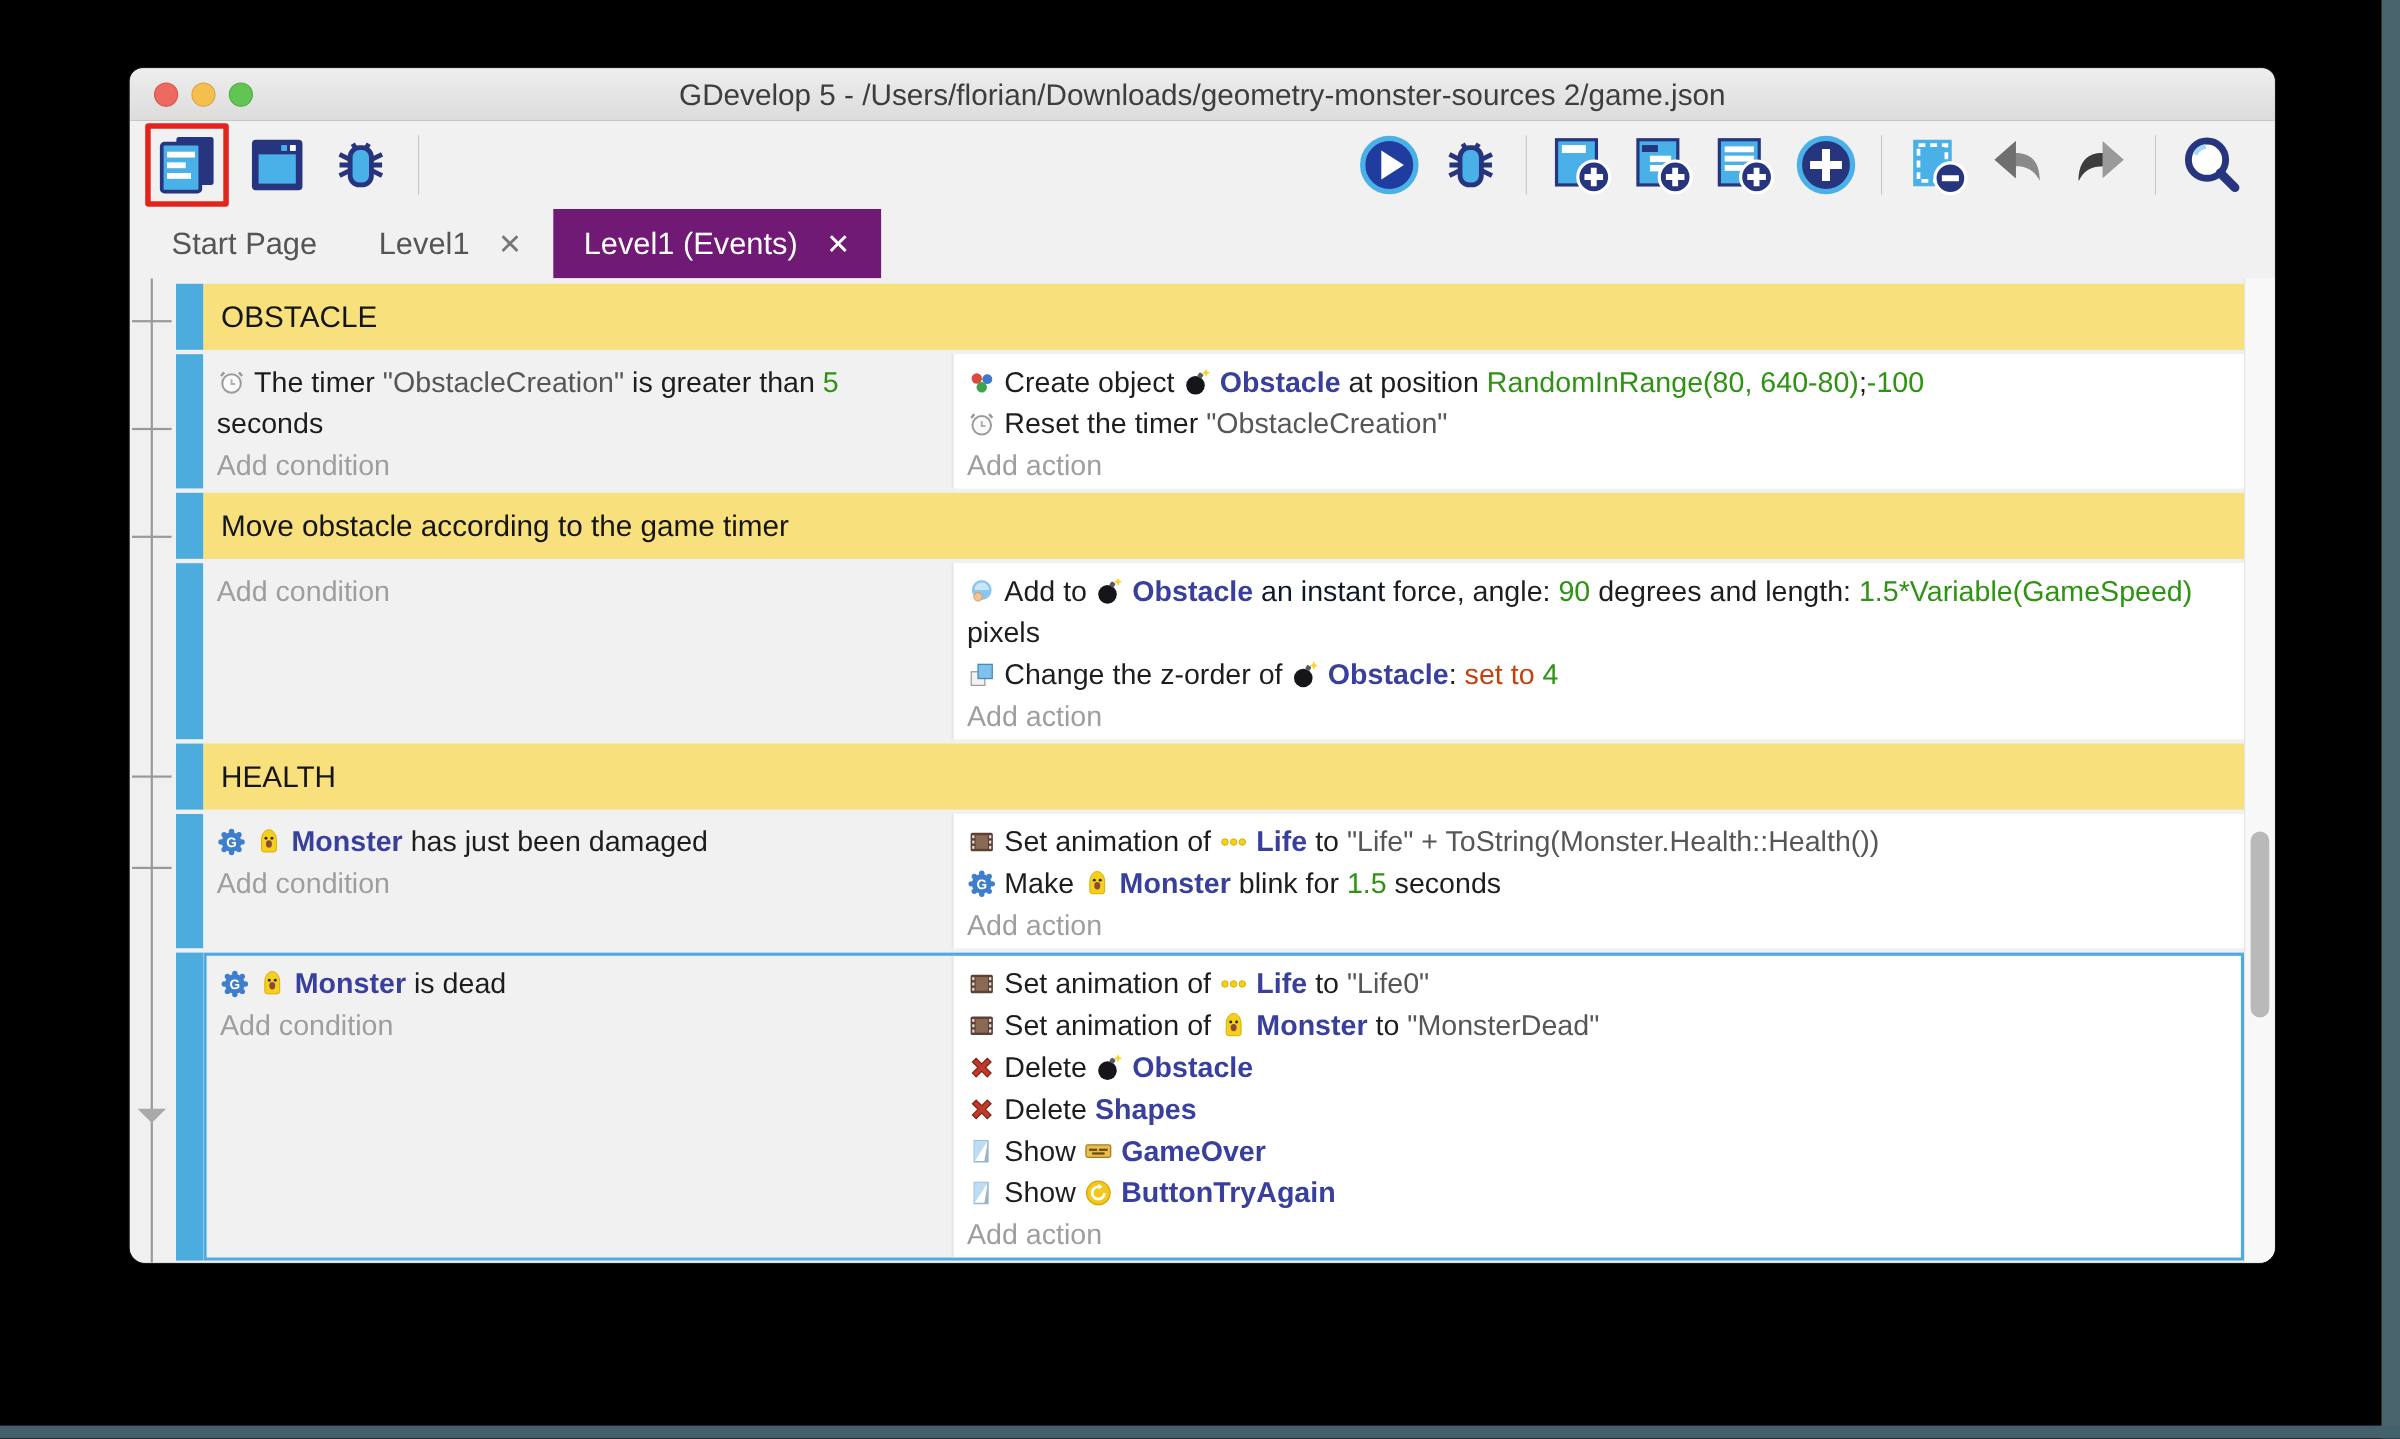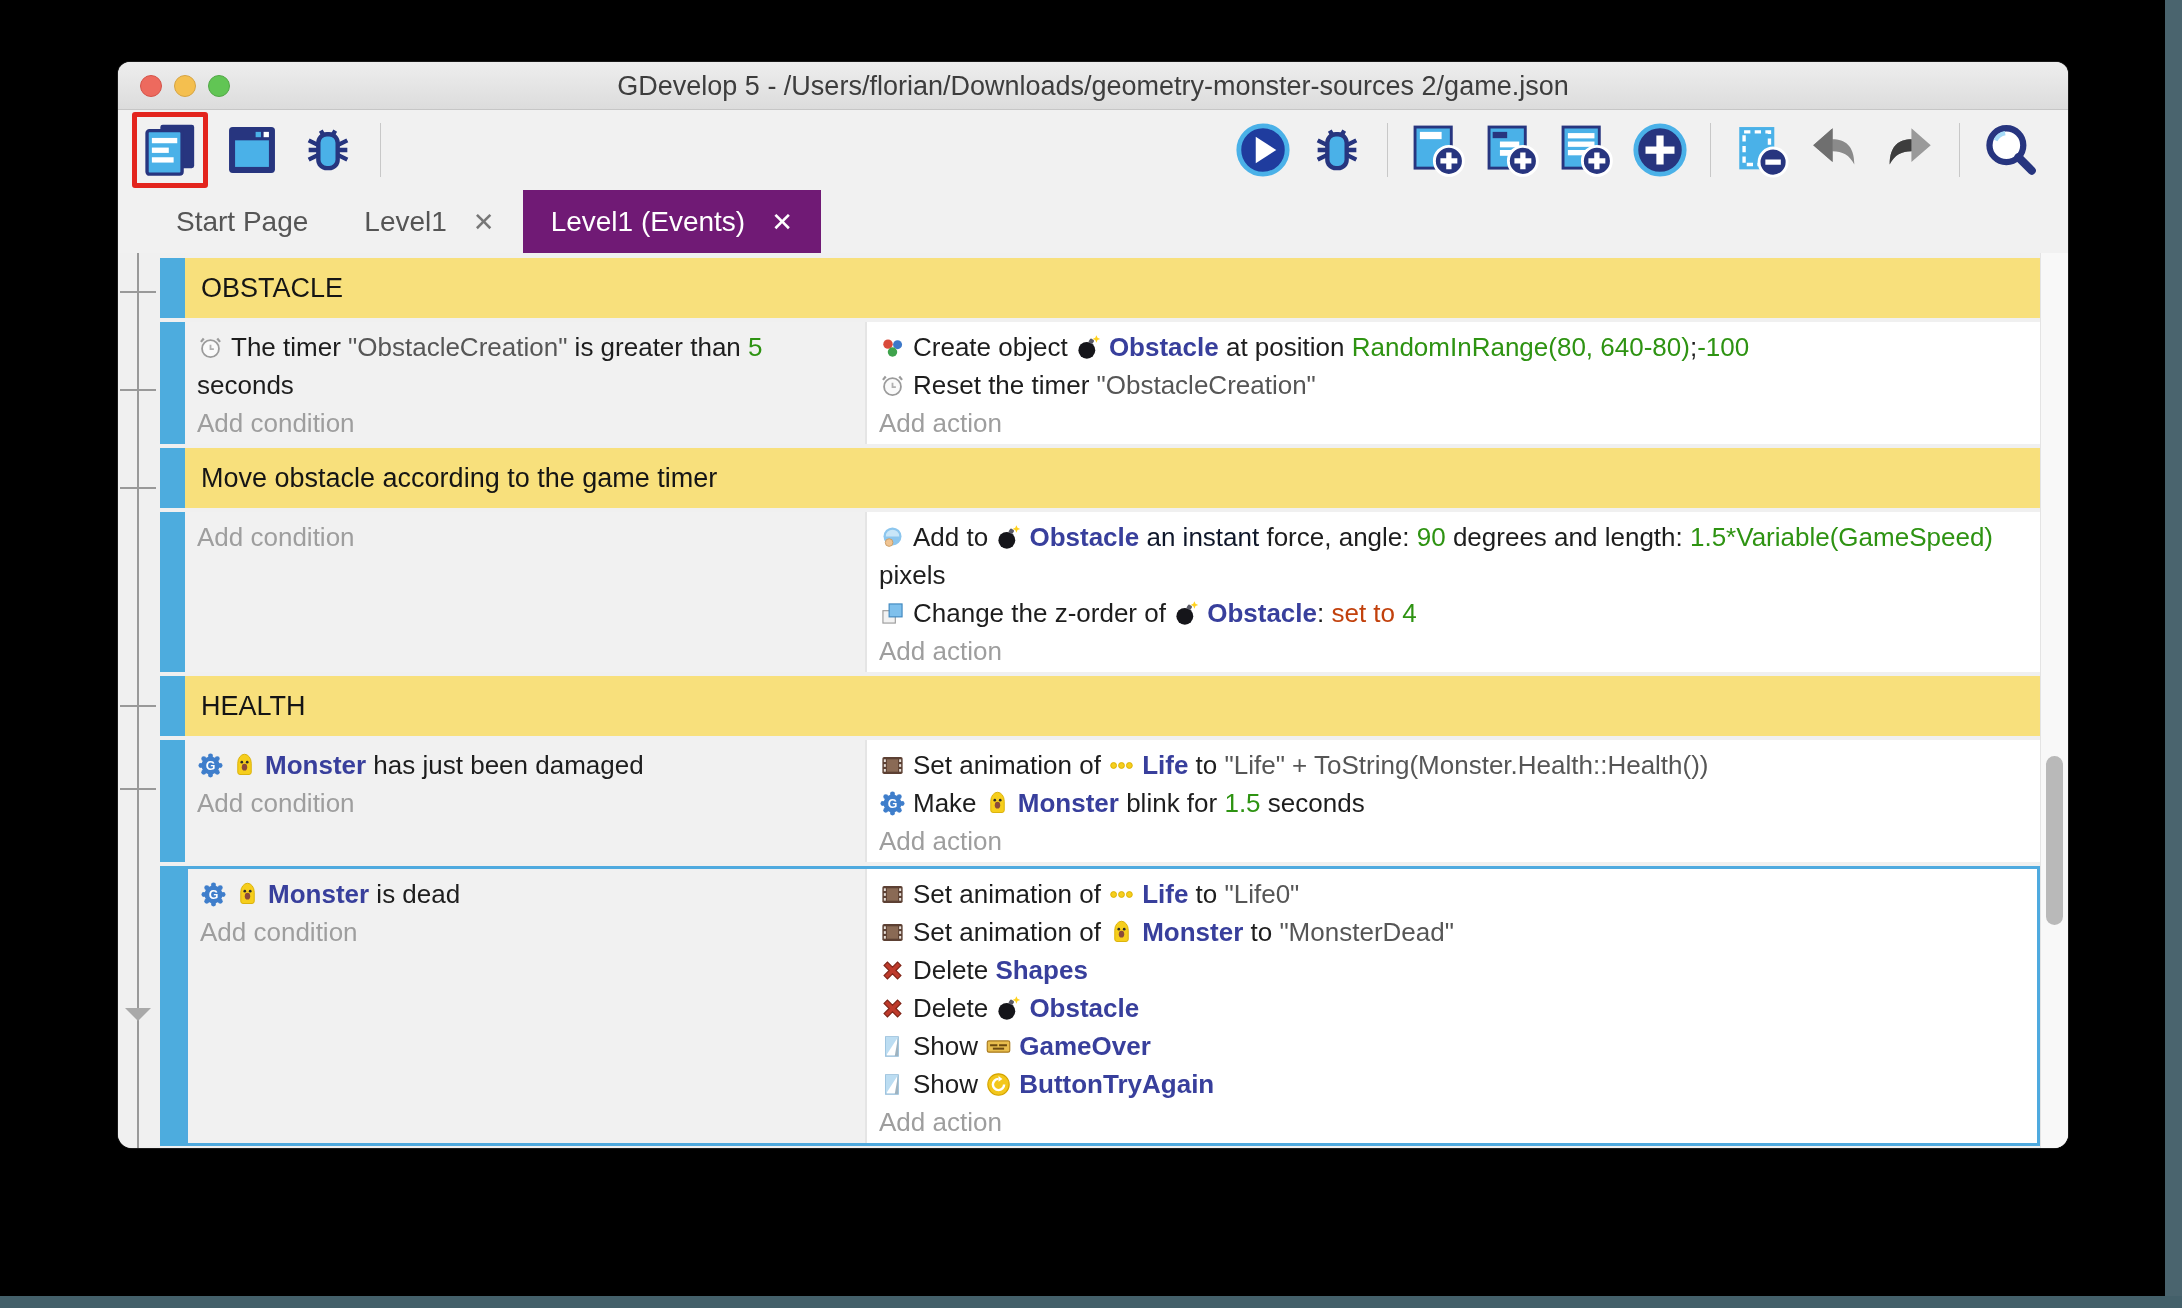--- a/index.html
+++ b/index.html
@@ -27,21 +27,21 @@
   #toolbar{position:absolute;left:0;top:48px;right:0;height:80px;background:#f1f1f1;}
   #tb-left{position:absolute;left:14px;top:0;height:80px;display:flex;align-items:center;gap:12px;}
   #tb-right{position:absolute;right:26px;top:0;height:80px;display:flex;align-items:center;gap:10px;}
   .tb-btn{width:64px;height:64px;display:flex;align-items:center;justify-content:center;background:none;border:none;padding:0;cursor:pointer;}
   .tb-btn svg{width:58px;height:58px;display:block;}
   .tb-sep{width:1px;height:54px;background:#c8c8c8;margin:0 8px;}
   .hl-red{border:5px solid #e3241d;border-radius:3px;padding:2px;display:flex;align-items:center;justify-content:center;}
   .hl-red .tb-btn{width:62px;height:62px;}
 
   
-  #tabbar{position:absolute;left:0;top:128px;right:0;height:63px;background:#f1f1f1;display:flex;align-items:stretch;padding-left:10px;margin-left:20px;}
+  #tabbar{position:absolute;left:0;top:128px;right:0;height:63px;background:#f1f1f1;display:flex;align-items:stretch;padding-left:10px;}
   .tab{display:flex;align-items:center;gap:26px;padding:0 28px;font-size:28px;color:#555;cursor:pointer;}
   .tab .tab-close{font-size:26px;color:#777;line-height:1;}
   .tab.active{background:#701a75;color:#fff;}
   .tab.active .tab-close{color:#fff;}
 
   
   #events{position:absolute;left:0;top:191px;right:0;bottom:0;background:#f0f0f0;overflow:hidden;}
   #rail-line{position:absolute;left:19px;top:0;bottom:0;width:2px;background:#999;}
   .rail-tick{position:absolute;left:2px;width:36px;height:2px;background:#999;}
   #rail-caret{position:absolute;left:7px;width:0;height:0;border-left:13px solid transparent;
@@ -441,28 +441,28 @@
                         <rect x="17.9" y="15.1" width="1.8" height="2.4"></rect>
                       </g>
                     </svg></span><span class="s-plain">Set animation of </span><span class="inl-icon"><svg viewBox="0 0 24 24">
                       <path d="M6 10 a6 8 0 0 1 12 0 v8 a2 2 0 0 1 -2 2 h-8 a2 2 0 0 1 -2 -2 z" fill="#f6ce1c" stroke="#d8ae00" stroke-width="0.8"></path>
                       <circle cx="9.6" cy="9" r="1.2" fill="#2b2b2b"></circle>
                       <circle cx="14.4" cy="9" r="1.2" fill="#2b2b2b"></circle>
                       <ellipse cx="12" cy="13.5" rx="2.4" ry="3" fill="#8a4a3a"></ellipse>
                     </svg></span><span class="s-obj">Monster</span><span class="s-plain"> to </span><span class="s-str">"MonsterDead"</span></div>
                 <div class="ev-line"><span class="inl-icon"><svg viewBox="0 0 24 24">
                       <path d="M4.5 7.5 L7.5 4.5 L12 9 L16.5 4.5 L19.5 7.5 L15 12 L19.5 16.5 L16.5 19.5 L12 15 L7.5 19.5 L4.5 16.5 L9 12 Z" fill="#be3a2b" stroke="#7e2417" stroke-width="1"></path>
-                    </svg></span><span class="s-plain">Delete </span><span class="s-obj">Shapes</span></div>
-                <div class="ev-line"><span class="inl-icon"><svg viewBox="0 0 24 24">
-                      <path d="M4.5 7.5 L7.5 4.5 L12 9 L16.5 4.5 L19.5 7.5 L15 12 L19.5 16.5 L16.5 19.5 L12 15 L7.5 19.5 L4.5 16.5 L9 12 Z" fill="#be3a2b" stroke="#7e2417" stroke-width="1"></path>
                     </svg></span><span class="s-plain">Delete </span><span class="inl-icon"><svg viewBox="0 0 24 24">
                       <circle cx="10.5" cy="14.5" r="7.5" fill="#15151a"></circle>
                       <rect x="12.5" y="4.5" width="4" height="4" rx="1" fill="#5a5a66" transform="rotate(35 14.5 6.5)"></rect>
                       <path d="M19 1 l1 2.4 2.4 1 -2.4 1 -1 2.4 -1 -2.4 -2.4 -1 2.4 -1 z" fill="#ffd21e"></path>
                     </svg></span><span class="s-obj">Obstacle</span></div>
+                <div class="ev-line"><span class="inl-icon"><svg viewBox="0 0 24 24">
+                      <path d="M4.5 7.5 L7.5 4.5 L12 9 L16.5 4.5 L19.5 7.5 L15 12 L19.5 16.5 L16.5 19.5 L12 15 L7.5 19.5 L4.5 16.5 L9 12 Z" fill="#be3a2b" stroke="#7e2417" stroke-width="1"></path>
+                    </svg></span><span class="s-plain">Delete </span><span class="s-obj">Shapes</span></div>
                 <div class="ev-line"><span class="inl-icon"><svg viewBox="0 0 24 24">
                       <path d="M6 3.5 h11 v17 h-11 z" fill="#ffffff" stroke="#8fb9d8" stroke-width="1.2"></path>
                       <path d="M6 3.5 h11 L6 20.5 z" fill="#bcddf2"></path>
                       <path d="M17 3.5 v17 h-3 z" fill="#9fb3c0"></path>
                     </svg></span><span class="s-plain">Show </span><span class="inl-icon"><svg viewBox="0 0 24 24">
                       <rect x="2" y="7" width="20" height="10" rx="1.5" fill="#e8be4e" stroke="#a8791b" stroke-width="1"></rect>
                       <rect x="4.5" y="10" width="6.5" height="1.8" fill="#6b4a10"></rect>
                       <rect x="12.5" y="10" width="7" height="1.8" fill="#6b4a10"></rect>
                       <rect x="7" y="13" width="10" height="1.8" fill="#6b4a10"></rect>
                     </svg></span><span class="s-obj">GameOver</span></div>

